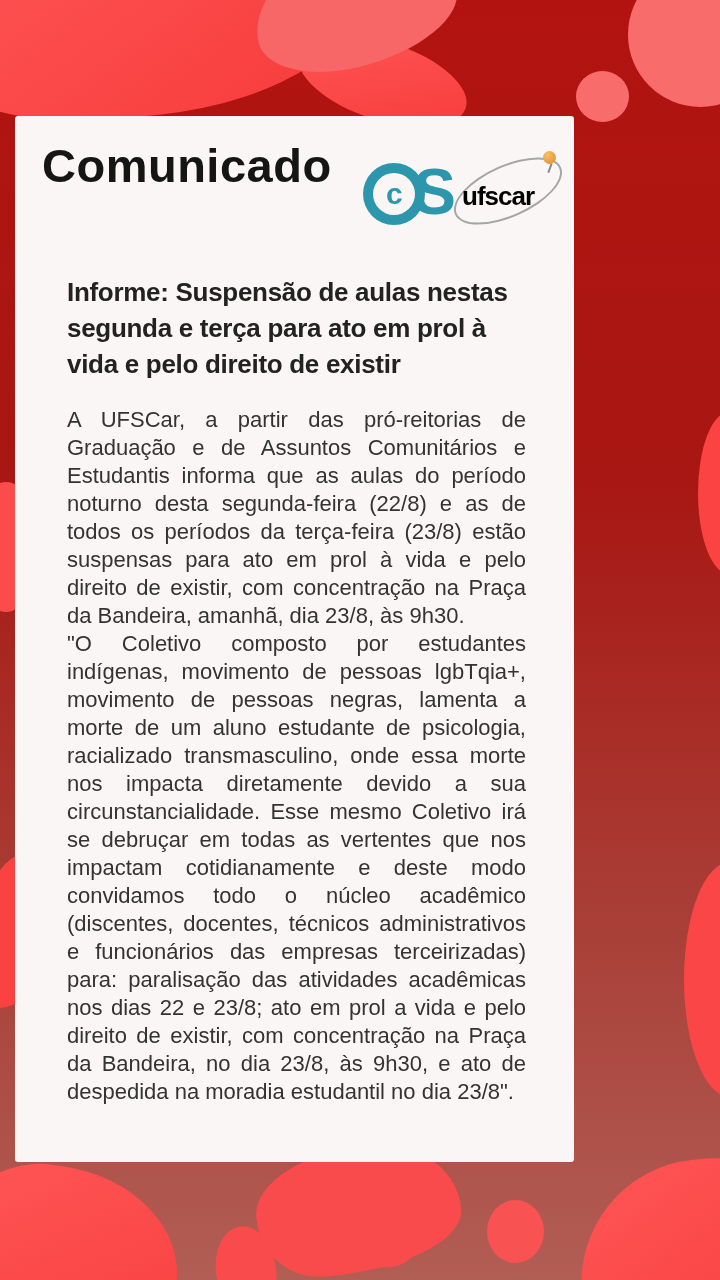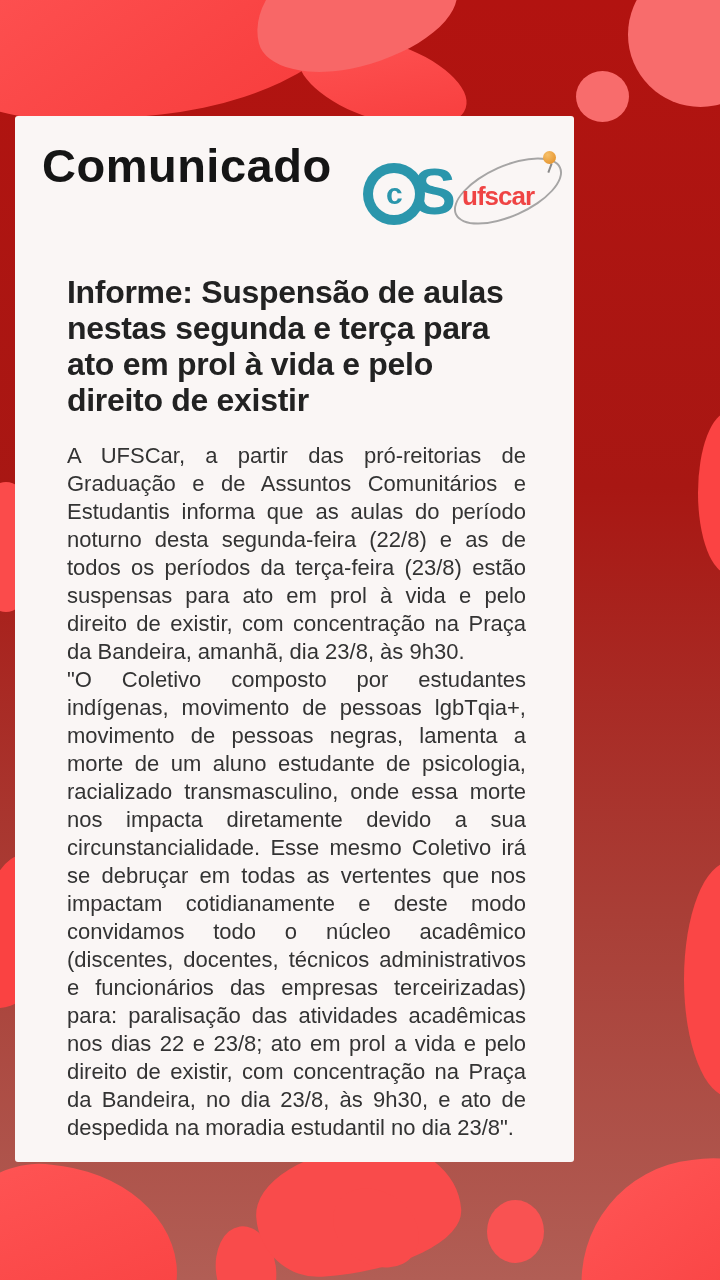--- a/index.html
+++ b/index.html
@@ -43,31 +43,31 @@
   .logo{position:relative;display:flex;align-items:center;margin-top:14px;height:80px;}
   .logo-c{width:62px;height:62px;border-radius:50%;background:#2b96ac;
           display:flex;align-items:center;justify-content:center;}
   .logo-c-inner{width:42px;height:42px;border-radius:50%;background:#faf6f5;
           display:flex;align-items:center;justify-content:center;
           font-weight:700;font-size:30px;color:#2b96ac;line-height:1;}
   .logo-s{font-weight:700;font-size:64px;color:#2b96ac;margin-left:-12px;line-height:1;
           transform:translateY(-2px);}
   .logo-brand{position:relative;margin-left:6px;width:96px;height:70px;}
   .brand-text{position:absolute;left:0;top:22px;font-weight:800;font-size:26px;
-          letter-spacing:-1px;color:#ef4444;}
+          letter-spacing:-1px;color:#000000;}
   .orbit{position:absolute;left:-12px;top:6px;width:112px;height:48px;border:2px solid #8a8a8a;
           border-radius:50%;transform:rotate(-24deg);opacity:.75;}
   .dot{position:absolute;right:2px;top:-8px;width:13px;height:13px;border-radius:50%;
           background:radial-gradient(circle at 35% 30%,#f6c06a,#e28a20);}
   .dot-stem{position:absolute;right:7px;top:4px;width:2px;height:10px;background:#8a8a8a;
           transform:rotate(20deg);}
 
   
   .article{position:absolute;left:52px;right:48px;top:158px;color:#2b2b2b;}
-  .article-title{margin:0 0 24px 0;font-size:32px;font-weight:700;line-height:36px;
+  .article-title{margin:0 0 24px 0;font-size:26px;font-weight:700;line-height:36px;
           letter-spacing:-.3px;color:#222;}
   .article p{margin:0;font-size:22px;line-height:28px;text-align:justify;color:#333;}
 </style>
 </head>
 <body>
 
 <div class="stage">
 
   <div class="blob b1"></div>
   <div class="blob b1b"></div>

